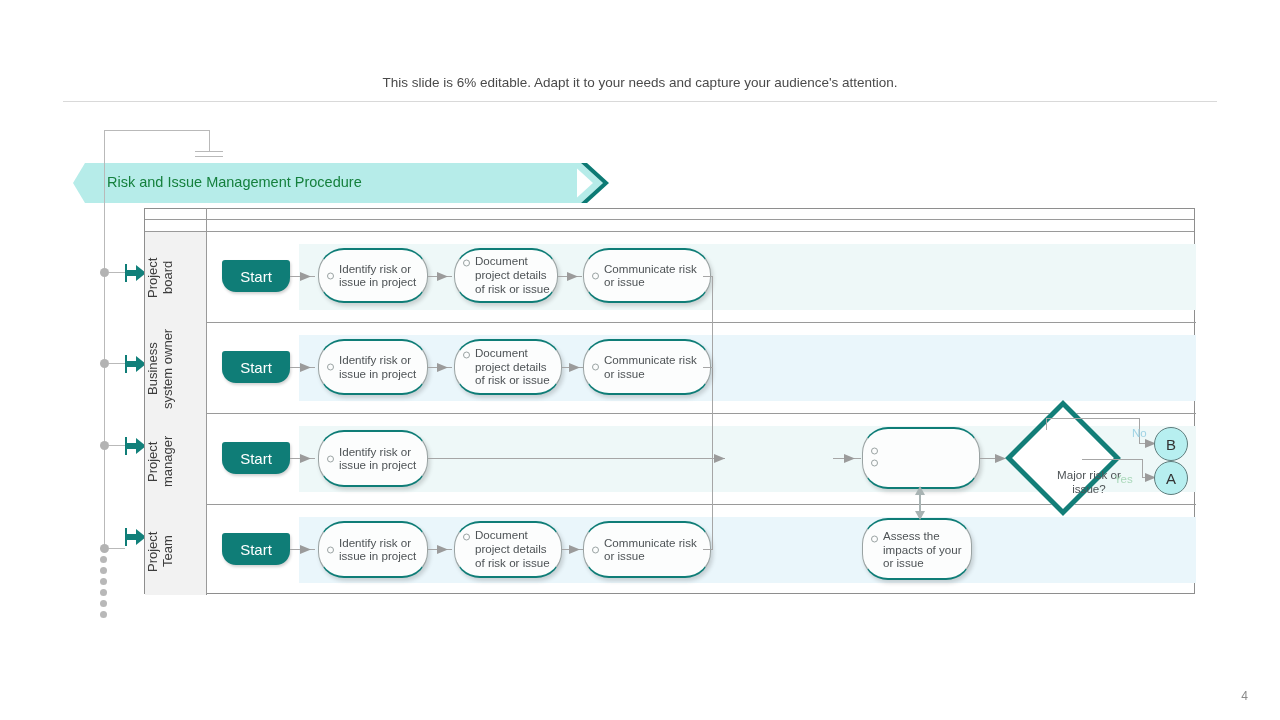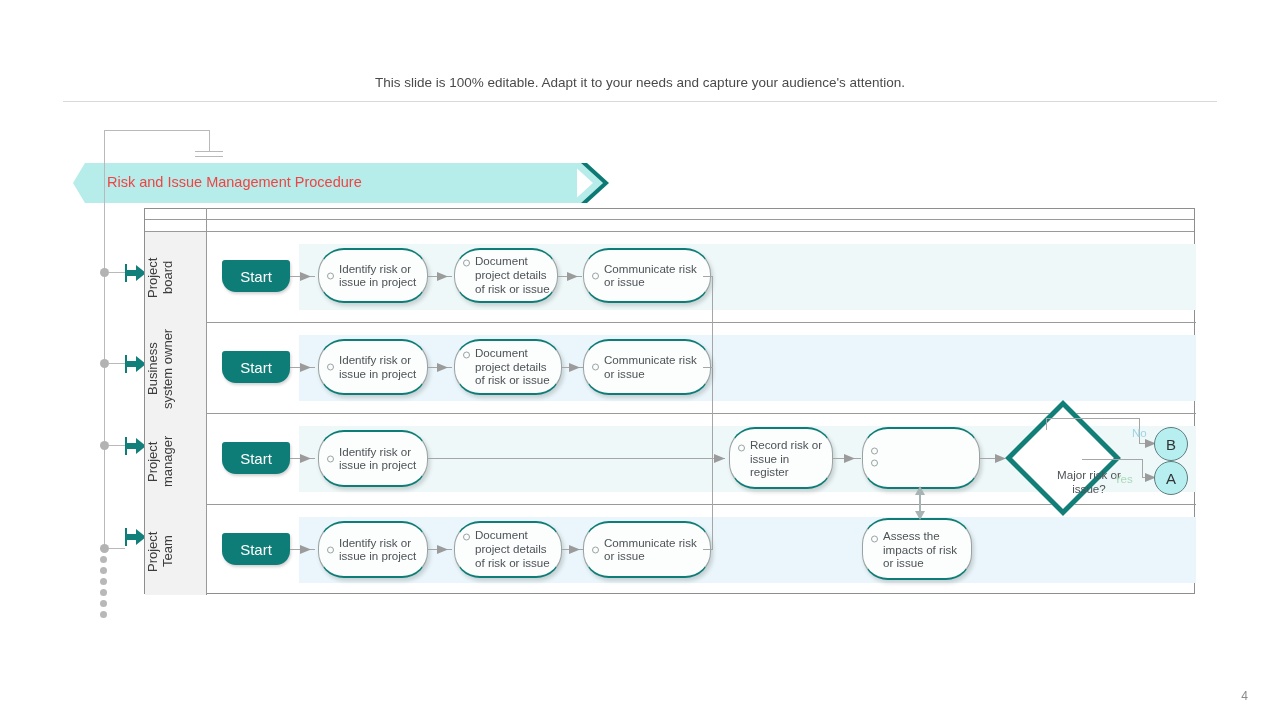--- a/index.html
+++ b/index.html
@@ -41,21 +41,21 @@
     background:#b6ece9;
   }
   .banner-body:before{
     content:"";position:absolute;left:-12px;top:0;
     border-top:20px solid transparent;
     border-bottom:20px solid transparent;
     border-right:12px solid #b6ece9;
   }
   .banner-text{
     position:absolute;left:22px;top:11px;
-    font-size:14.5px;color:#ef4444;white-space:nowrap;
+    font-size:14.5px;color:#15803d;white-space:nowrap;
   }
   .banner-chev{
     position:absolute;left:486px;top:0;width:40px;height:40px;
   }
 
   
   .bl1{position:absolute;left:104px;top:130px;width:106px;height:1px;background:#b9b9b9;}
   .bl2{position:absolute;left:209px;top:130px;width:1px;height:22px;background:#b9b9b9;}
   .bl3{position:absolute;left:195px;top:151px;width:28px;height:1px;background:#b9b9b9;}
   .bl4{position:absolute;left:195px;top:156px;width:28px;height:1px;background:#b9b9b9;}
@@ -168,21 +168,21 @@
   .v-line{position:absolute;width:1px;background:#a6a6a6;}
   .arrow-r{position:absolute;width:13px;height:13px;}
 
   .pagenum{position:absolute;right:32px;bottom:17px;font-size:12px;color:#8a8a8a;}
 </style>
 </head>
 <body>
 
 <div id="slide">
 
-  <div class="subtitle">This slide is 100% editable. Adapt it to your needs and capture your audience's attention.</div>
+  <div class="subtitle">This slide is 6% editable. Adapt it to your needs and capture your audience's attention.</div>
   <div class="hrule"></div>
 
   <div class="bl1"></div>
   <div class="bl2"></div>
   <div class="bl3"></div>
   <div class="bl4"></div>
 
   <div class="banner-wrap">
     <div class="banner-body"></div>
     <div class="banner-text">Risk and Issue  Management  Procedure</div>
@@ -331,24 +331,20 @@
   <div class="node" style="left:318px;top:430px;width:110px;height:57px;">
     <span class="bullet"></span>
     <span class="txt">Identify risk or issue in project</span>
   </div>
 
   <div class="h-line" style="left:428px;top:458px;width:297px;"></div>
   <svg class="arrow-r" style="left:714px;top:452px;" viewBox="0 0 13 13">
       <path d="M0 2 L11 6.5 L0 11 Z" fill="#9b9b9b"></path>
     </svg>
 
-  <div class="node" style="left:729px;top:427px;width:104px;height:62px;">
-    <span class="bullet" style="top:32%;"></span>
-    <span class="txt">Record risk or issue in register</span>
-  </div>
   <div class="h-line" style="left:833px;top:458px;width:28px;"></div>
   <svg class="arrow-r" style="left:844px;top:452px;" viewBox="0 0 13 13">
       <path d="M0 2 L11 6.5 L0 11 Z" fill="#9b9b9b"></path>
     </svg>
 
   <div class="node b2" style="left:862px;top:427px;width:118px;height:62px;">
     <span class="bullet"></span>
     <span class="bullet2"></span>
   </div>
   <div class="h-line" style="left:980px;top:458px;width:30px;"></div>
@@ -406,21 +402,21 @@
 
   <div class="node" style="left:583px;top:521px;width:128px;height:57px;">
     <span class="bullet"></span>
     <span class="txt">Communicate risk or issue</span>
   </div>
   <div class="h-line" style="left:703px;top:549px;width:10px;"></div>
   <div class="v-line" style="left:712px;top:458px;height:91px;"></div>
 
   <div class="node" style="left:862px;top:518px;width:110px;height:62px;">
     <span class="bullet" style="top:32%;"></span>
-    <span class="txt">Assess the impacts of risk or issue</span>
+    <span class="txt">Assess the impacts of your or issue</span>
   </div>
 
   <svg style="position:absolute;left:912px;top:486px;width:16px;height:34px;" viewBox="0 0 16 34">
     <path d="M8 0 L13 9 L9 9 L9 25 L13 25 L8 34 L3 25 L7 25 L7 9 L3 9 Z" fill="#a8b3b3"></path>
   </svg>
 
   <div class="pagenum">4</div>
 </div>
 
 </body></html>

